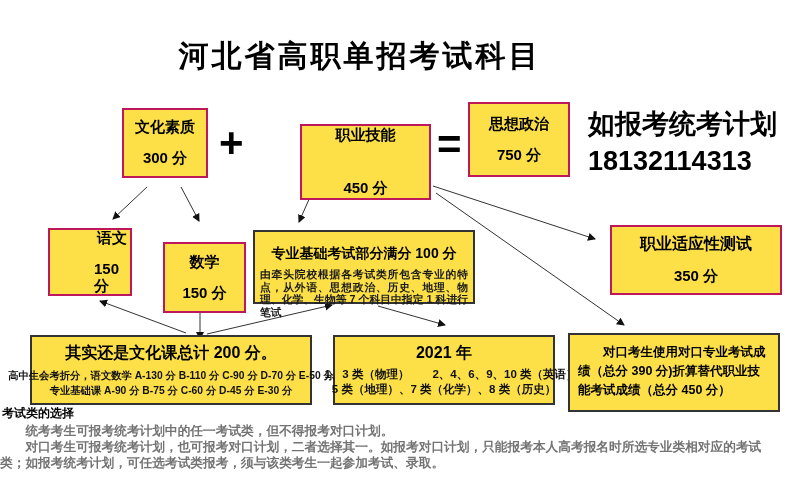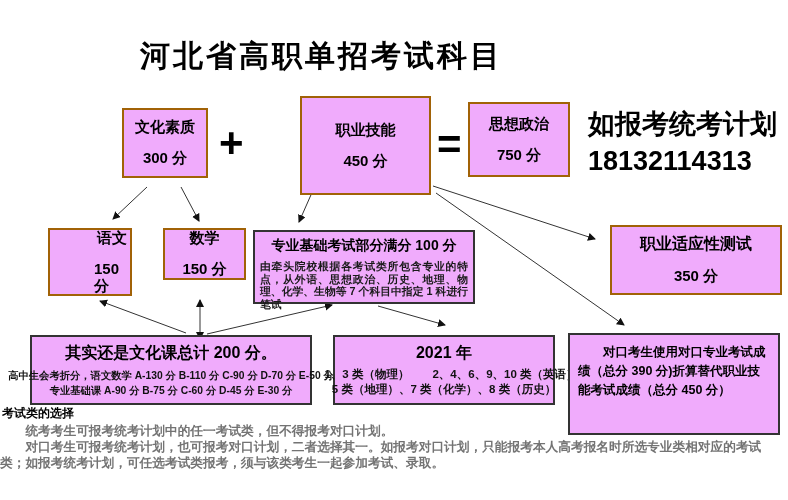--- a/index.html
+++ b/index.html
@@ -2,33 +2,33 @@
 <html><head>
 <meta charset="utf-8">
 <style>
   html,body{margin:0;padding:0;background:#fff;}
   .canvas{
     position:relative;width:788px;height:500px;background:#ffffff;overflow:hidden;
     font-family:"Liberation Sans","DejaVu Sans",sans-serif;color:#000;
   }
   .arrows{position:absolute;left:0;top:0;pointer-events:none;}
   .page-title{
-    position:absolute;left:140px;top:36px;width:440px;
+    position:absolute;left:140px;top:36px;width:440px;text-align:center;
     font-size:30px;font-weight:bold;letter-spacing:3px;margin:0;white-space:nowrap;
   }
   .box{
-    position:absolute;background:#f0abfc;border:2px solid #a16207;
+    position:absolute;background:#fde047;border:2px solid #be185d;
     display:flex;flex-direction:column;align-items:center;justify-content:center;
     box-sizing:border-box;
   }
   .box .bname{font-weight:bold;font-size:15px;}
   .box .bscore{font-weight:bold;font-size:15px;margin-top:12px;}
   .op{position:absolute;font-weight:bold;font-size:42px;line-height:1;}
   .contact{position:absolute;left:588px;top:106px;font-weight:bold;font-size:27px;line-height:37px;white-space:nowrap;}
-  .basic-box{justify-content:flex-start;padding:5px 5px 3px 5px;}
+  .basic-box{justify-content:flex-start;padding:13px 5px 3px 5px;}
   .basic-title{font-weight:bold;font-size:14px;white-space:nowrap;}
   .basic-desc{font-weight:bold;font-size:10.8px;line-height:12.5px;margin-top:5px;text-align:justify;color:#1a1a1a;}
   .note-title{font-weight:bold;font-size:16px;white-space:nowrap;}
   .note-line{font-weight:bold;font-size:10.3px;line-height:15px;white-space:nowrap;color:#111;}
   .duikou-box{align-items:flex-start;justify-content:flex-start;padding:8px 8px;}
   .duikou-text{font-weight:bold;font-size:12.5px;line-height:19px;text-indent:2em;text-align:left;}
   .footer-heading{position:absolute;left:2px;top:405px;font-size:12px;font-weight:bold;margin:0;}
   .footer-body{position:absolute;left:0px;top:423px;width:786px;}
   .footer-body p{margin:0;font-size:12.7px;font-weight:bold;line-height:16px;text-indent:2em;color:#737373;}
 </style>
@@ -62,35 +62,35 @@
   <div class="contact">
     <div>如报考统考计划：</div>
     <div>18132114313</div>
   </div>
 
   <div class="box" style="left:122px;top:108px;width:86px;height:70px;">
     <span class="bname">文化素质</span>
     <span class="bscore">300 分</span>
   </div>
   <div class="op" style="left:219px;top:122px;">+</div>
-  <div class="box" style="left:300px;top:96px;width:131px;height:99px;">
+  <div class="box" style="left:300px;top:124px;width:131px;height:76px;justify-content:space-between;">
     <span class="bname">职业技能</span>
     <span class="bscore">450 分</span>
   </div>
   <div class="op" style="left:437px;top:124px;">=</div>
   <div class="box" style="left:468px;top:102px;width:102px;height:75px;">
     <span class="bname">思想政治</span>
     <span class="bscore">750 分</span>
   </div>
 
   <div class="box" style="left:48px;top:228px;width:84px;height:68px;padding-left:44px;">
     <span class="bname">语文</span>
     <span class="bscore">150 分</span>
   </div>
-  <div class="box" style="left:163px;top:228px;width:83px;height:52px;">
+  <div class="box" style="left:163px;top:242px;width:83px;height:71px;">
     <span class="bname">数学</span>
     <span class="bscore">150 分</span>
   </div>
   <div class="box basic-box" style="left:253px;top:230px;width:222px;height:74px;border-color:#333;">
     <span class="basic-title">专业基础考试部分满分 100 分</span>
     <span class="basic-desc">由牵头院校根据各考试类所包含专业的特点，从外语、思想政治、历史、地理、物理、化学、生物等 7 个科目中指定 1 科进行笔试</span>
   </div>
   <div class="box" style="left:610px;top:225px;width:172px;height:70px;">
     <span class="bname" style="font-size:16px;">职业适应性测试</span>
     <span class="bscore">350 分</span>
@@ -99,21 +99,21 @@
   <div class="box" style="left:30px;top:335px;width:282px;height:70px;border-color:#333;">
     <span class="note-title">其实还是文化课总计 200 分。</span>
     <span class="note-line" style="margin-top:4px;">高中生会考折分，语文数学 A-130 分  B-110 分  C-90 分  D-70 分  E-50 分</span>
     <span class="note-line">专业基础课 A-90 分  B-75 分  C-60 分  D-45 分  E-30 分</span>
   </div>
   <div class="box" style="left:333px;top:335px;width:222px;height:70px;border-color:#333;">
     <span class="note-title">2021 年</span>
     <span class="note-line" style="font-size:11.5px;margin-top:3px;padding-left:14px;">1、3 类（物理）　　2、4、6、9、10 类（英语）</span>
     <span class="note-line" style="font-size:11.5px;">5 类（地理）、7 类（化学）、8 类（历史）</span>
   </div>
-  <div class="box duikou-box" style="left:568px;top:333px;width:212px;height:102px;border-color:#333;">
+  <div class="box duikou-box" style="left:568px;top:333px;width:212px;height:79px;border-color:#333;">
     <span class="duikou-text">对口考生使用对口专业考试成绩（总分 390 分)折算替代职业技能考试成绩（总分 450 分）</span>
   </div>
 
   <h2 class="footer-heading">考试类的选择</h2>
   <div class="footer-body">
     <p>统考考生可报考统考计划中的任一考试类，但不得报考对口计划。</p>
     <p>对口考生可报考统考计划，也可报考对口计划，二者选择其一。如报考对口计划，只能报考本人高考报名时所选专业类相对应的考试类；如报考统考计划，可任选考试类报考，须与该类考生一起参加考试、录取。</p>
   </div>
 
 </div>

